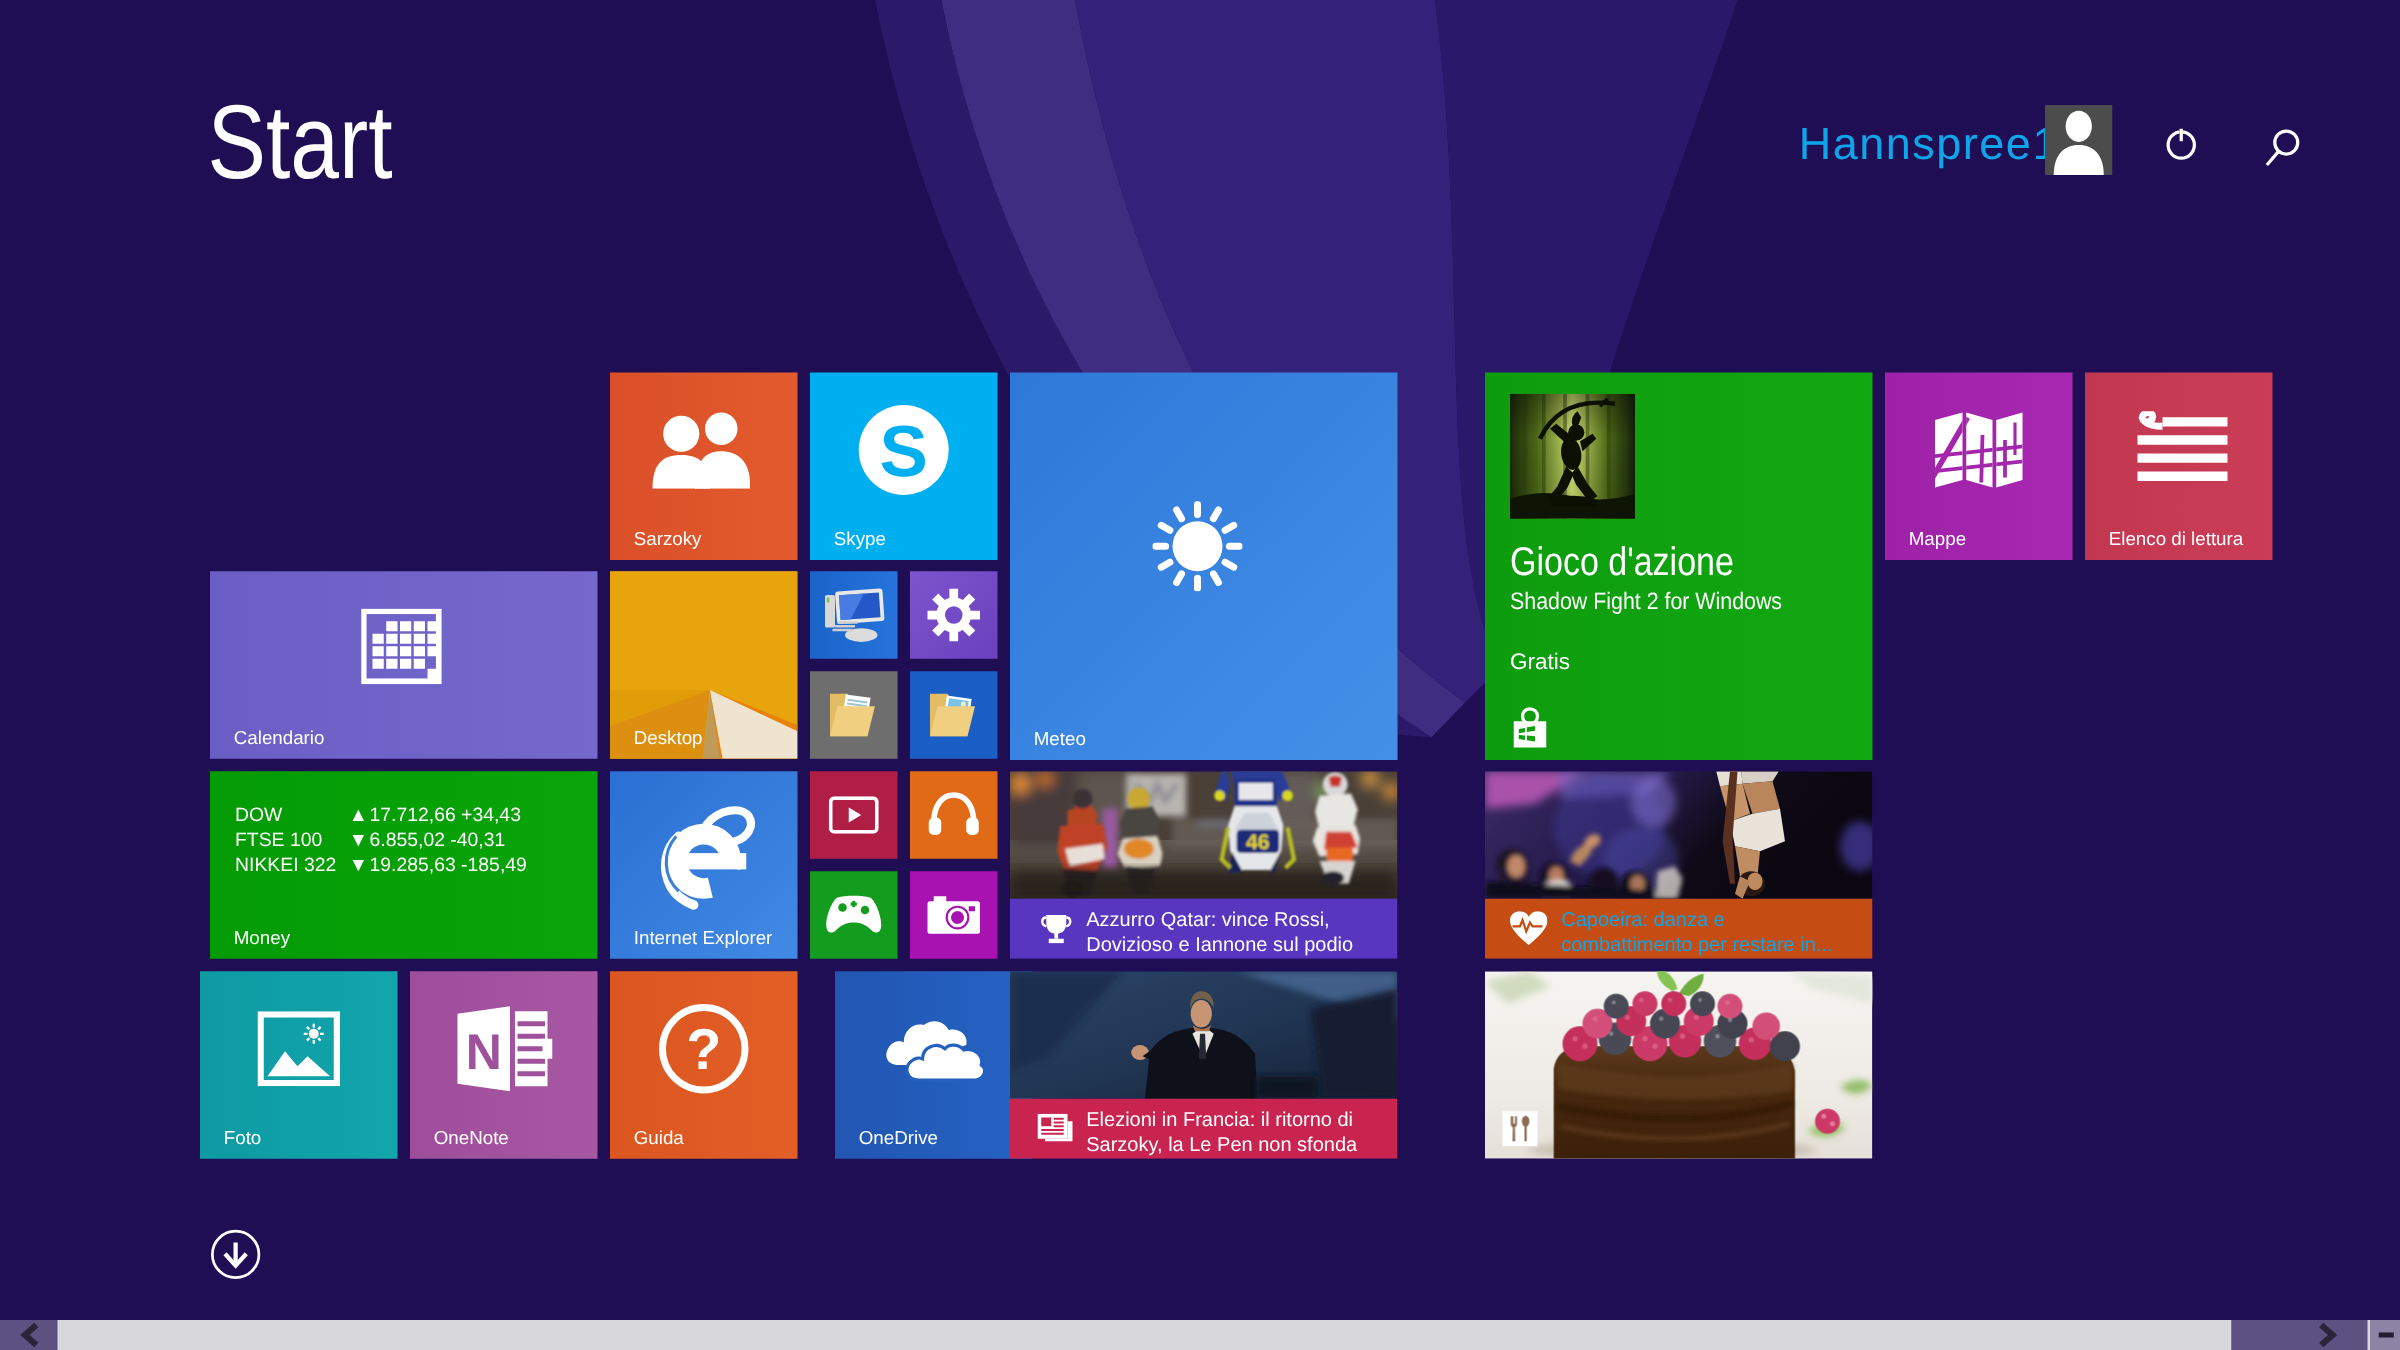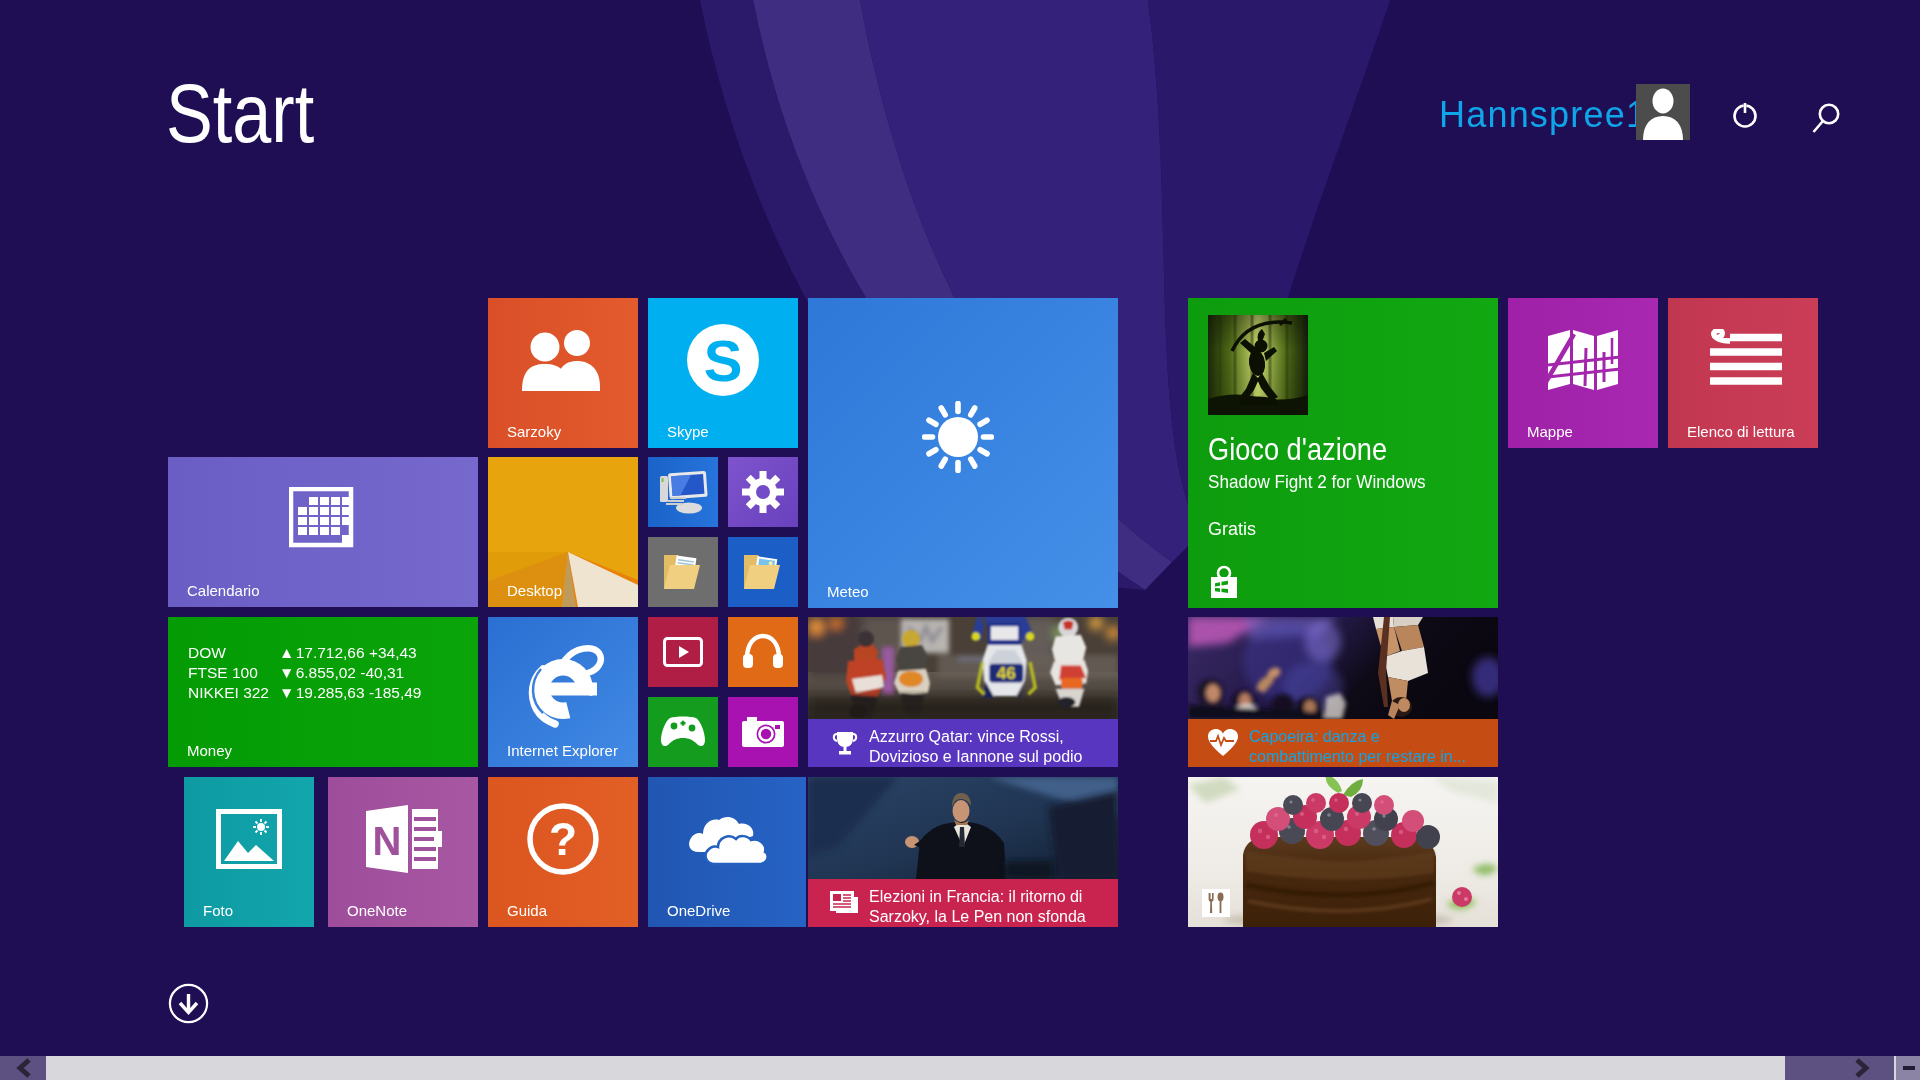--- a/index.html
+++ b/index.html
@@ -223,21 +223,21 @@
 <div class="tile" style="left:728px;top:697px;width:70px;height:70px;background:#a812b0">
  <svg class="cicon" width="44" height="32" viewBox="0 0 44 32">
   <rect x="1" y="5" width="42" height="26" rx="2" fill="#fff"></rect>
   <rect x="6" y="1" width="10" height="5" fill="#fff"></rect>
   <circle cx="25" cy="18" r="9.5" fill="#a812b0"></circle>
   <circle cx="25" cy="18" r="6.5" fill="none" stroke="#fff" stroke-width="2.6"></circle>
   <rect x="34" y="9" width="5" height="4" fill="#a812b0"></rect>
  </svg>
 </div>
 
-<div class="tile" style="left:184px;top:777px;width:130px;height:150px;background:linear-gradient(90deg,#0e9aa2,#12a6ac)">
+<div class="tile" style="left:160px;top:777px;width:158px;height:150px;background:linear-gradient(90deg,#0e9aa2,#12a6ac)">
  <svg class="cicon up" width="66" height="60" viewBox="0 0 66 60">
   <rect x="2.5" y="2.5" width="61" height="55" fill="none" stroke="#fff" stroke-width="5"></rect>
   <circle cx="45" cy="18" r="4" fill="#fff"></circle>
   <g stroke="#fff" stroke-width="1.8">
           <line x1="45" y1="10" x2="45" y2="13"></line>
           <line x1="45" y1="23" x2="45" y2="26"></line>
           <line x1="37" y1="18" x2="40" y2="18"></line>
           <line x1="50" y1="18" x2="53" y2="18"></line>
           <line x1="39.5" y1="12.5" x2="41.5" y2="14.5"></line>
           <line x1="48.5" y1="21.5" x2="50.5" y2="23.5"></line>
@@ -267,21 +267,21 @@
 </div>
 
 <div class="tile" style="left:488px;top:777px;width:150px;height:150px;background:linear-gradient(90deg,#dc5620,#e25f26)">
  <svg class="cicon up" width="74" height="74" viewBox="0 0 74 74">
   <circle cx="37" cy="37" r="33" fill="none" stroke="#fff" stroke-width="5.5"></circle>
   <text x="37" y="53" font-size="46" font-weight="bold" fill="#fff" text-anchor="middle" font-family="Liberation Sans">?</text>
  </svg>
  <span class="lbl">Guida</span>
 </div>
 
-<div class="tile" style="left:648px;top:777px;width:158px;height:150px;background:linear-gradient(90deg,#2156b2,#2663c4)">
+<div class="tile" style="left:668px;top:777px;width:158px;height:150px;background:linear-gradient(90deg,#2156b2,#2663c4)">
  <svg class="cicon up" width="84" height="54" viewBox="0 0 84 54">
   <path d="M14,40 C4,40 2,32 6,26 C9,21 15,20 18,22 C18,12 26,6 34,8 C40,3 50,4 54,12 C62,10 70,16 68,24 L20,40 Z" fill="#fff"></path>
   <path d="M30,52 C20,52 18,42 24,37 C27,34 31,34 33,35 C33,26 44,21 51,27 C54,23 62,23 66,28 C74,26 82,32 80,40 C84,42 84,50 76,52 Z" fill="#fff" stroke="#2460c0" stroke-width="2.5"></path>
  </svg>
  <span class="lbl">OneDrive</span>
 </div>
 
 <div class="tile" style="left:808px;top:298px;width:310px;height:310px;background:linear-gradient(135deg,#2e78d8,#4490e8)">
  <svg class="abs" style="left:114px;top:103px" width="72" height="72" viewBox="0 0 72 72">
   <circle cx="36" cy="36" r="20" fill="#fff"></circle>

